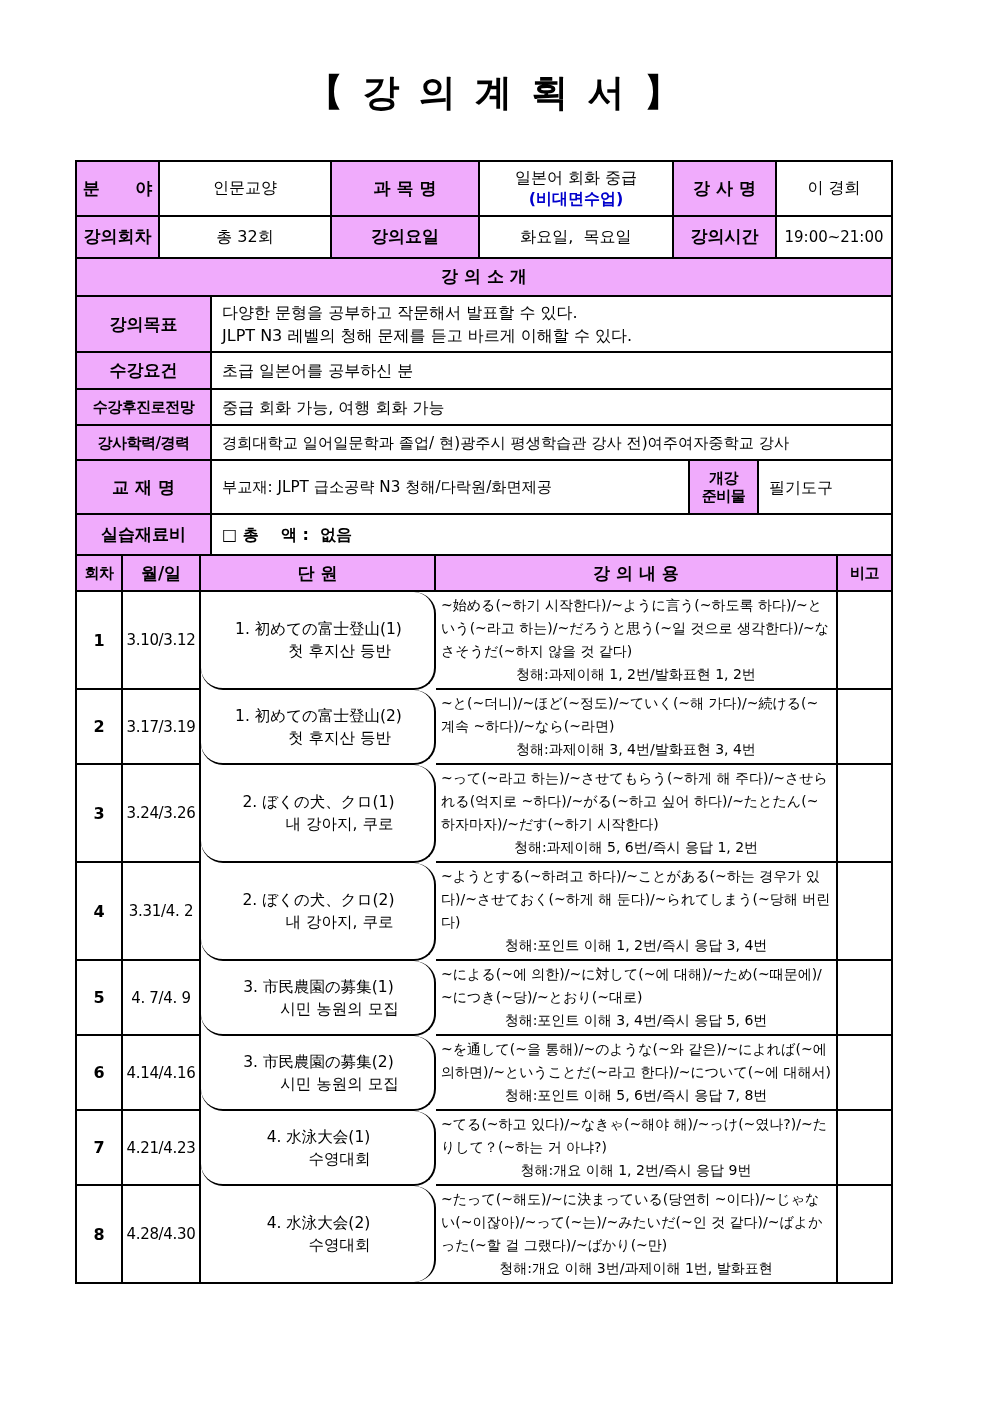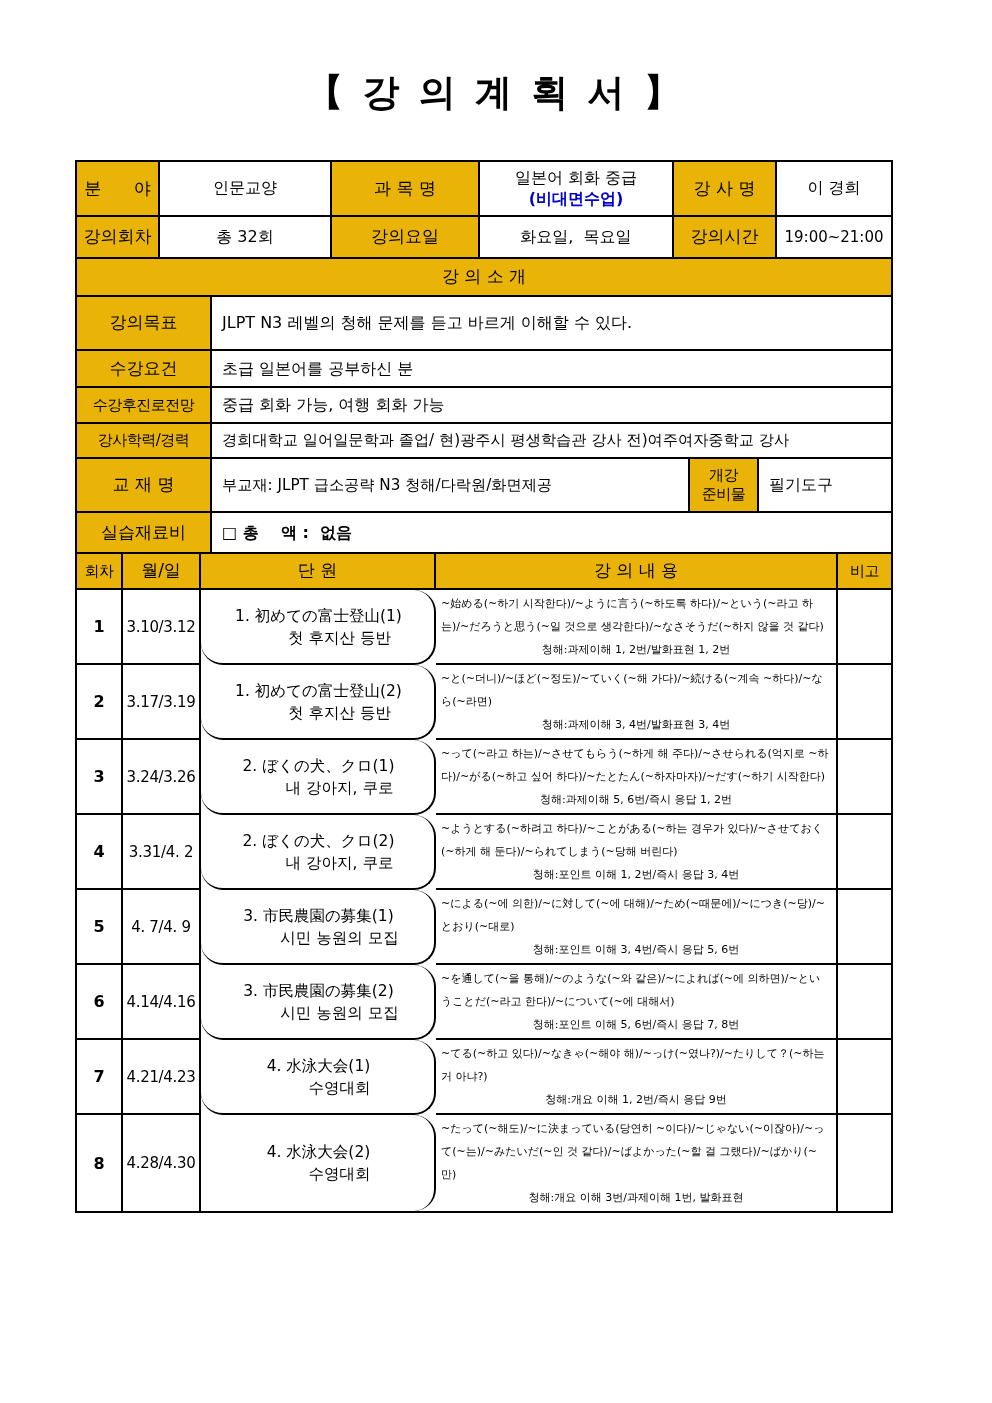--- a/index.html
+++ b/index.html
@@ -31,39 +31,39 @@
   .cols-full  { grid-template-columns:1fr; }
   .cols-intro { grid-template-columns:135px 1fr; }
   .cols-book  { grid-template-columns:135px 478px 69px 1fr; }
   .cols-sched { grid-template-columns:46px 78px 235px 1fr 53px; }
 
   
   .h55{min-height:55px}.h42{min-height:42px}.h38{min-height:38px}.h54{min-height:54px}
   .h37{min-height:37px}.h36{min-height:36px}.h35{min-height:35px}.h41{min-height:41px}
 
   .hdr {
-    background:#eab308; font-weight:normal; justify-content:center;
+    background:#f0abfc; font-weight:bold; justify-content:center;
     text-align:center; font-size:17px; white-space:pre-wrap; line-height:1.25;
   }
   .hdr.small { font-size:15px; letter-spacing:-0.5px; }
   .val { justify-content:center; text-align:center; font-size:16px; white-space:pre-wrap; }
   .txt { justify-content:flex-start; text-align:left; font-size:16px;
          padding:4px 10px; white-space:pre-wrap; line-height:1.45; }
   .stack { flex-direction:column; justify-content:center; }
   .stack.left { align-items:flex-start; }
   .blue { color:#0000cc; font-weight:bold; }
 
   
   .sess { justify-content:center; font-weight:bold; font-size:16px; }
   .date { justify-content:center; font-size:15px; white-space:pre; letter-spacing:-0.3px; }
   .unit { flex-direction:column; justify-content:center; align-items:flex-start;
           padding:4px 4px 4px 6px; font-size:15.5px; line-height:22px;border-radius:22px; }
   .unit .u2 { padding-left:42px; }
   .content { flex-direction:column; justify-content:center; align-items:stretch;
-             padding:2px 5px; font-size:11px; line-height:23px;
+             padding:2px 5px; font-size:14px; line-height:23px;
              word-break:break-all; white-space:pre-wrap; text-align:left; }
   .note { background:#fff; }
 </style>
 </head>
 <body>
 
 <div class="page">
 
   <div class="doc-title">【 강 의 계 획 서 】</div>
 
@@ -90,20 +90,21 @@
       <div class="c val" style="font-size:15px">19:00~21:00</div>
     </div>
 
     <div class="trow cols-full h38">
       <div class="c hdr">강 의 소 개</div>
     </div>
 
     <div class="trow cols-intro h54">
       <div class="c hdr">강의목표</div>
       <div class="c txt stack left">
+        <div>다양한 문형을 공부하고 작문해서 발표할 수 있다.</div>
         <div>JLPT N3 레벨의 청해 문제를 듣고 바르게 이해할 수 있다.</div>
       </div>
     </div>
 
     <div class="trow cols-intro h37">
       <div class="c hdr">수강요건</div>
       <div class="c txt">초급 일본어를 공부하신 분</div>
     </div>
 
     <div class="trow cols-intro h36">

